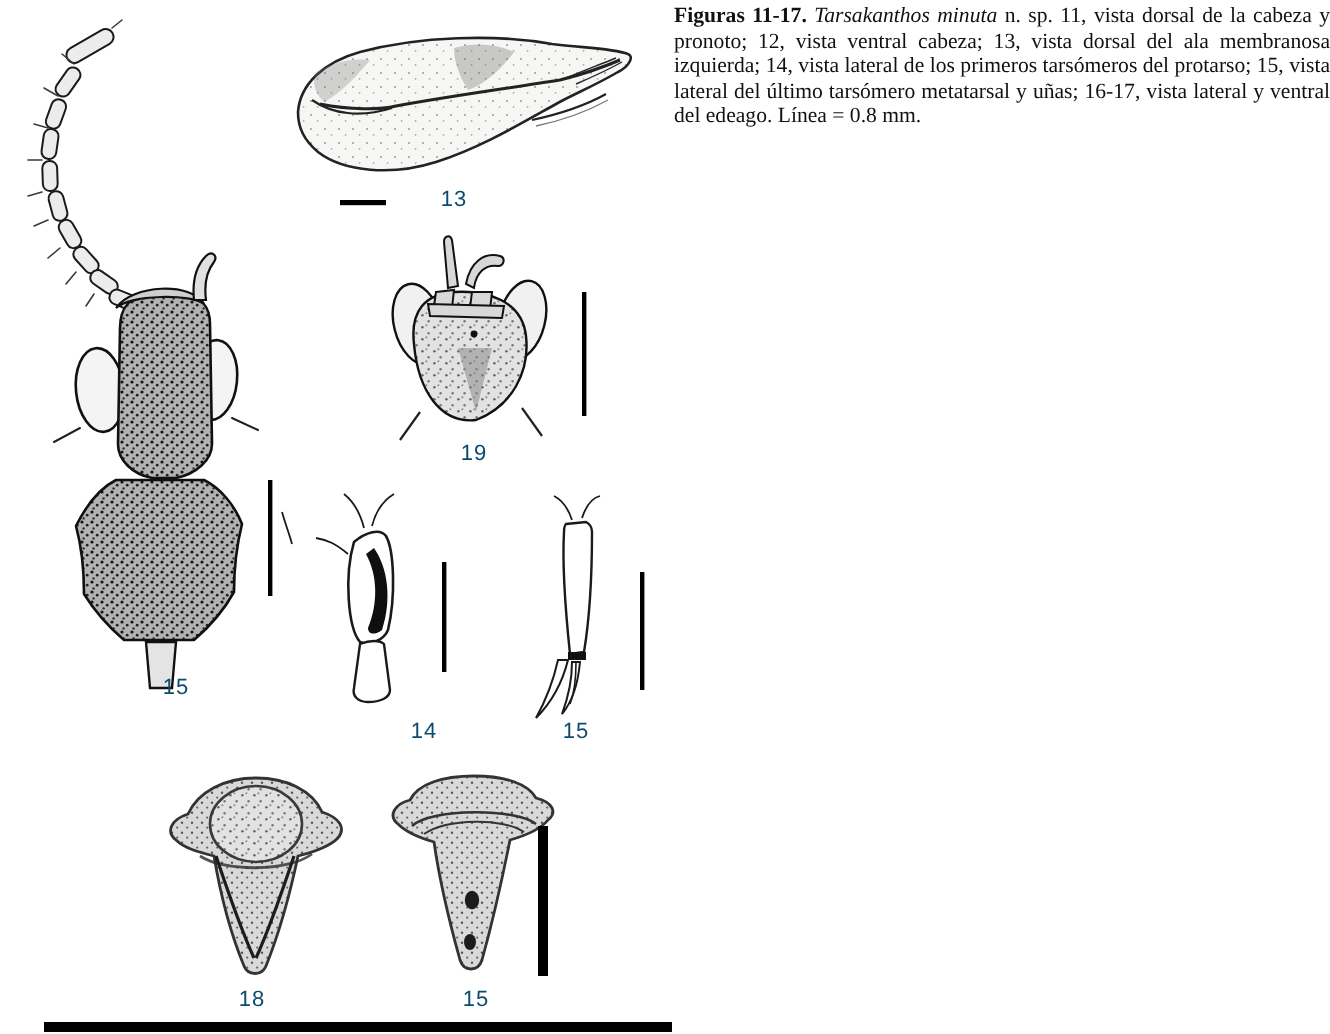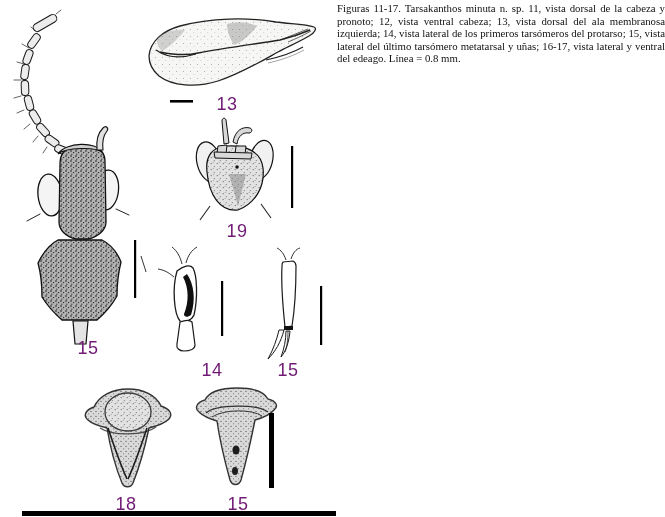--- a/index.html
+++ b/index.html
@@ -8,36 +8,36 @@
     width:665px;height:517px;
     background:#ffffff;
     overflow:hidden;
     font-family:"Liberation Sans", sans-serif;
   }
   .art{position:absolute;left:0;top:0;}
   .fig-label{
     position:absolute;
     transform:translateX(-50%);
     font-family:"Liberation Sans", sans-serif;
-    font-size:18px;
-    color:#701a75;
+    font-size:11px;
+    color:#0c4a6e;
     letter-spacing:0.5px;
     white-space:nowrap;
   }
   .caption{
     position:absolute;
     left:337px;top:2px;width:328px;
     font-family:"Liberation Serif", serif;
     font-size:10.8px;
     line-height:1.16;
     color:#111;
     text-align:justify;
   }
-  .caption .lead{font-weight:normal;}
-  .caption .species{}
+  .caption .lead{font-weight:bold;}
+  .caption .species{font-style:italic;}
   .film-strip{
     position:absolute;
     left:22px;top:511px;width:314px;height:5px;
     background:#000;
   }
 </style>
 </head>
 <body>
 
 <div class="page">

